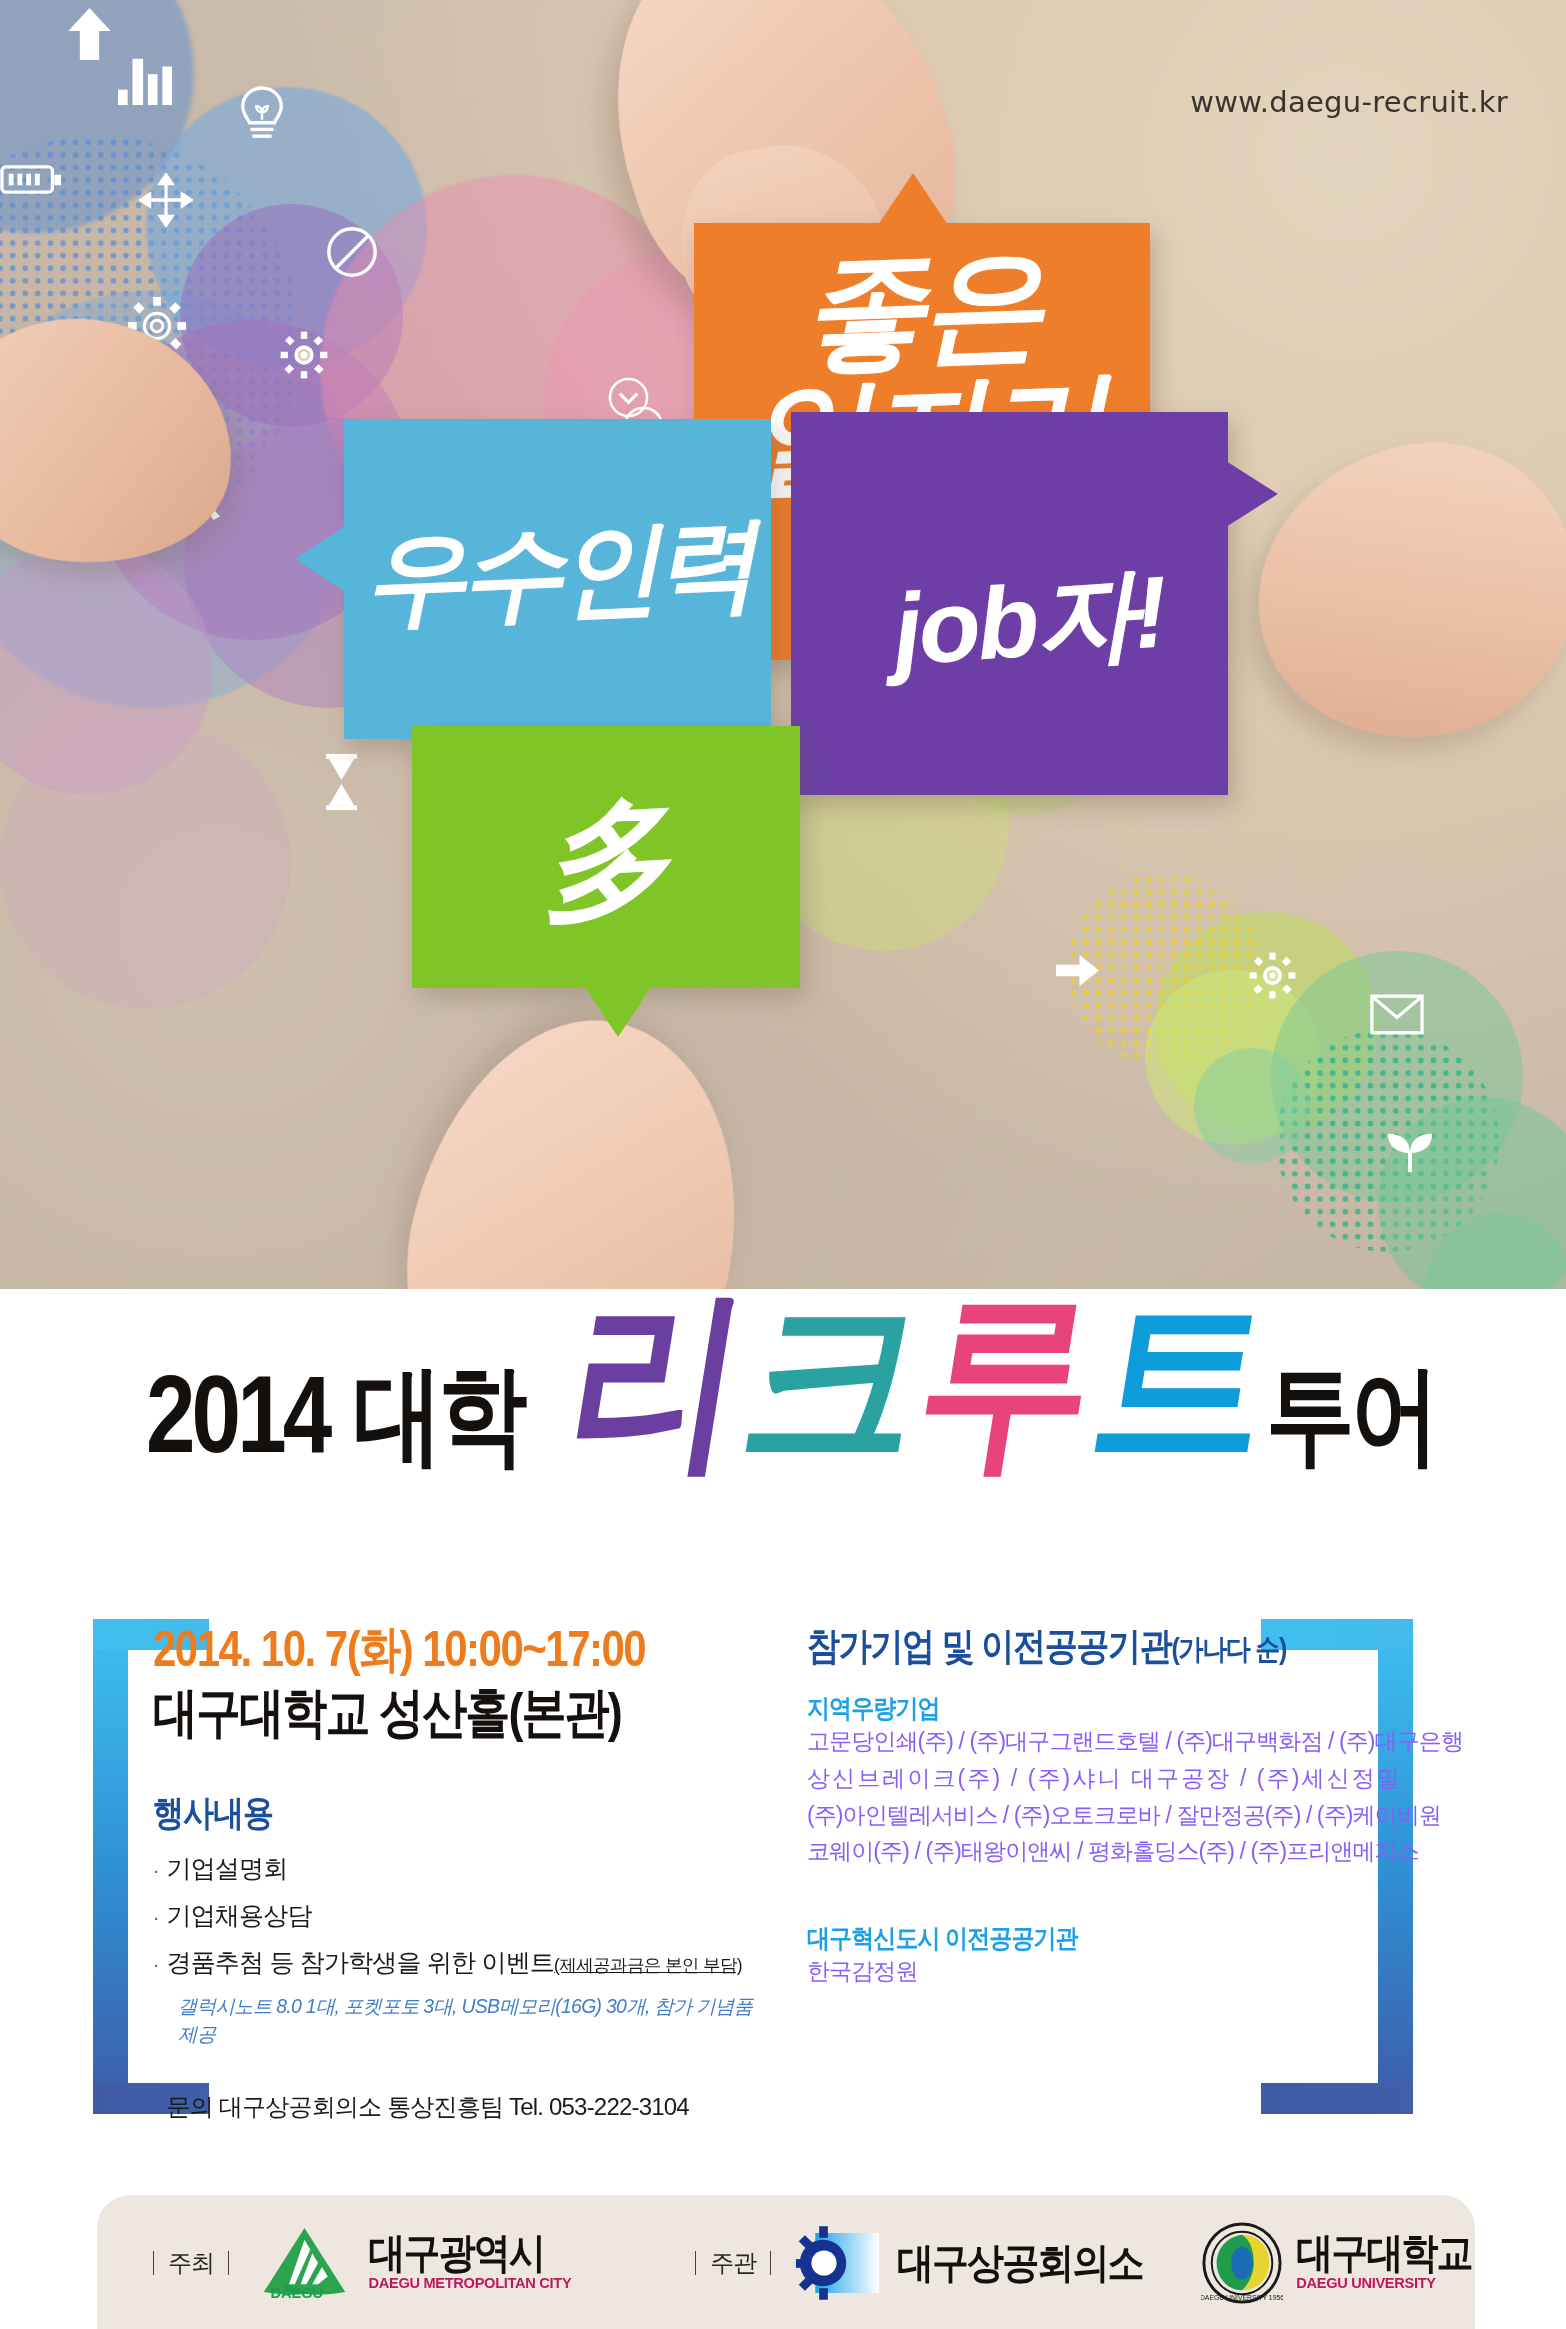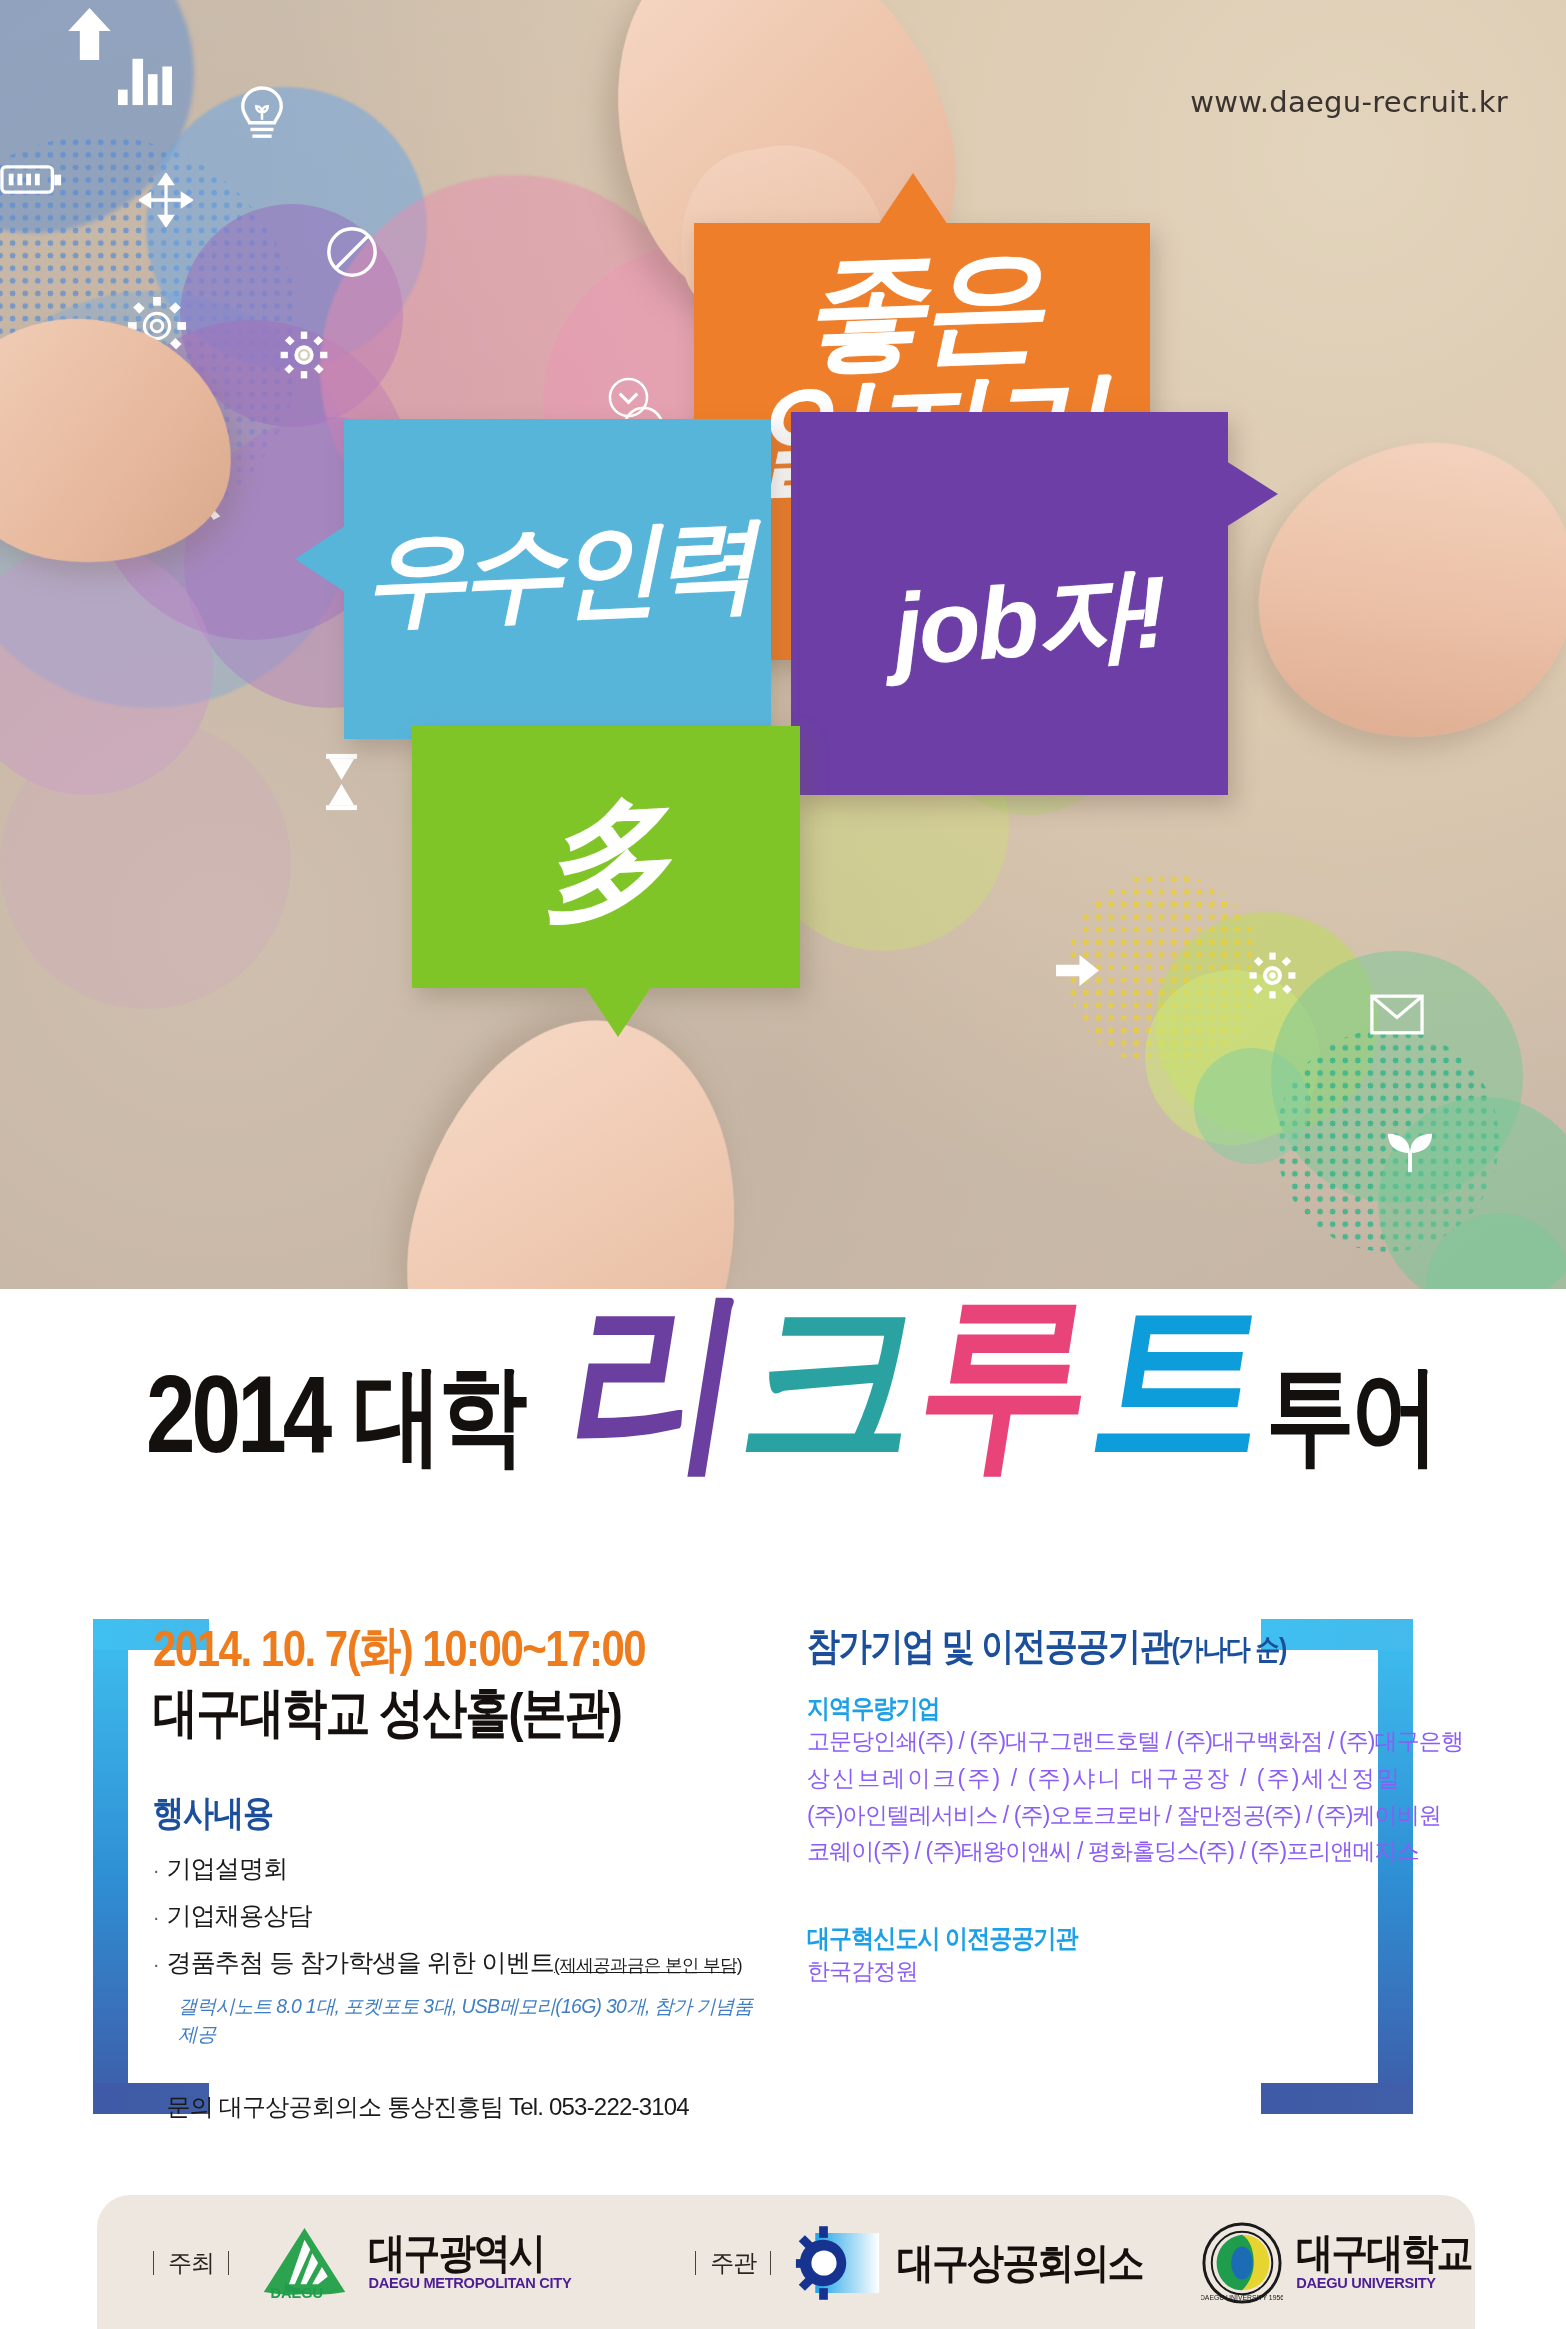--- a/index.html
+++ b/index.html
@@ -143,21 +143,21 @@
     display:flex; align-items:center;
   }
   .f-label {
     font-size:24px; color:#2a2520; letter-spacing:-1px;
     padding:0 14px; border-left:1.9px solid #4a433c; border-right:1.9px solid #4a433c;
     line-height:1;
   }
   .f-group { display:flex; align-items:center; }
   .logo-kr { font-size:37px; font-weight:bold; color:#15100d; letter-spacing:-1.9px; line-height:1;
     transform:scaleY(1.12); transform-origin:left; }
-  .logo-en { font-size:14.6px; font-weight:bold; color:#4c1d95; letter-spacing:-0.3px; margin-top:3.9px; }
+  .logo-en { font-size:14.6px; font-weight:bold; color:#be185d; letter-spacing:-0.3px; margin-top:3.9px; }
 </style>
 </head>
 <body>
 
 <div id="hero">
 
   <div class="bub" style="left:-126px;top:-87px;width:320px;height:320px;background:rgba(90,140,210,.50);filter:blur(1.9px);"></div>
   <div class="dots" style="left:-107px;top:136px;width:408px;height:408px;color:#5f8fd0;opacity:.75;"></div>
   <div class="bub" style="left:-58px;top:291px;width:417px;height:417px;background:rgba(120,170,220,.42);filter:blur(1px);"></div>
   <div class="bub" style="left:146px;top:87px;width:281px;height:281px;background:rgba(110,165,225,.55);filter:blur(1px);"></div>

